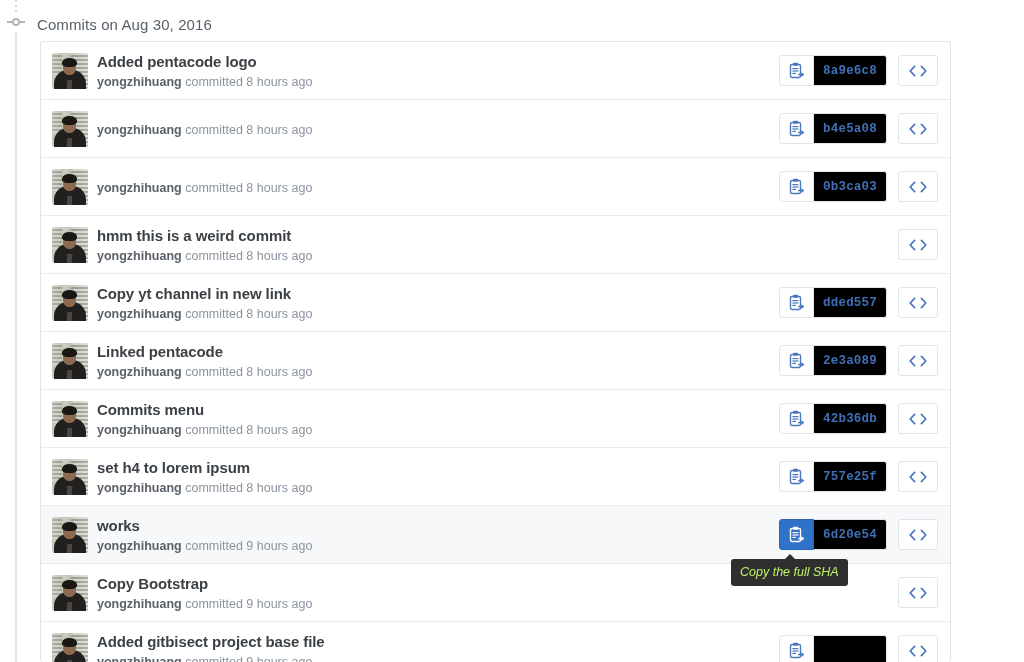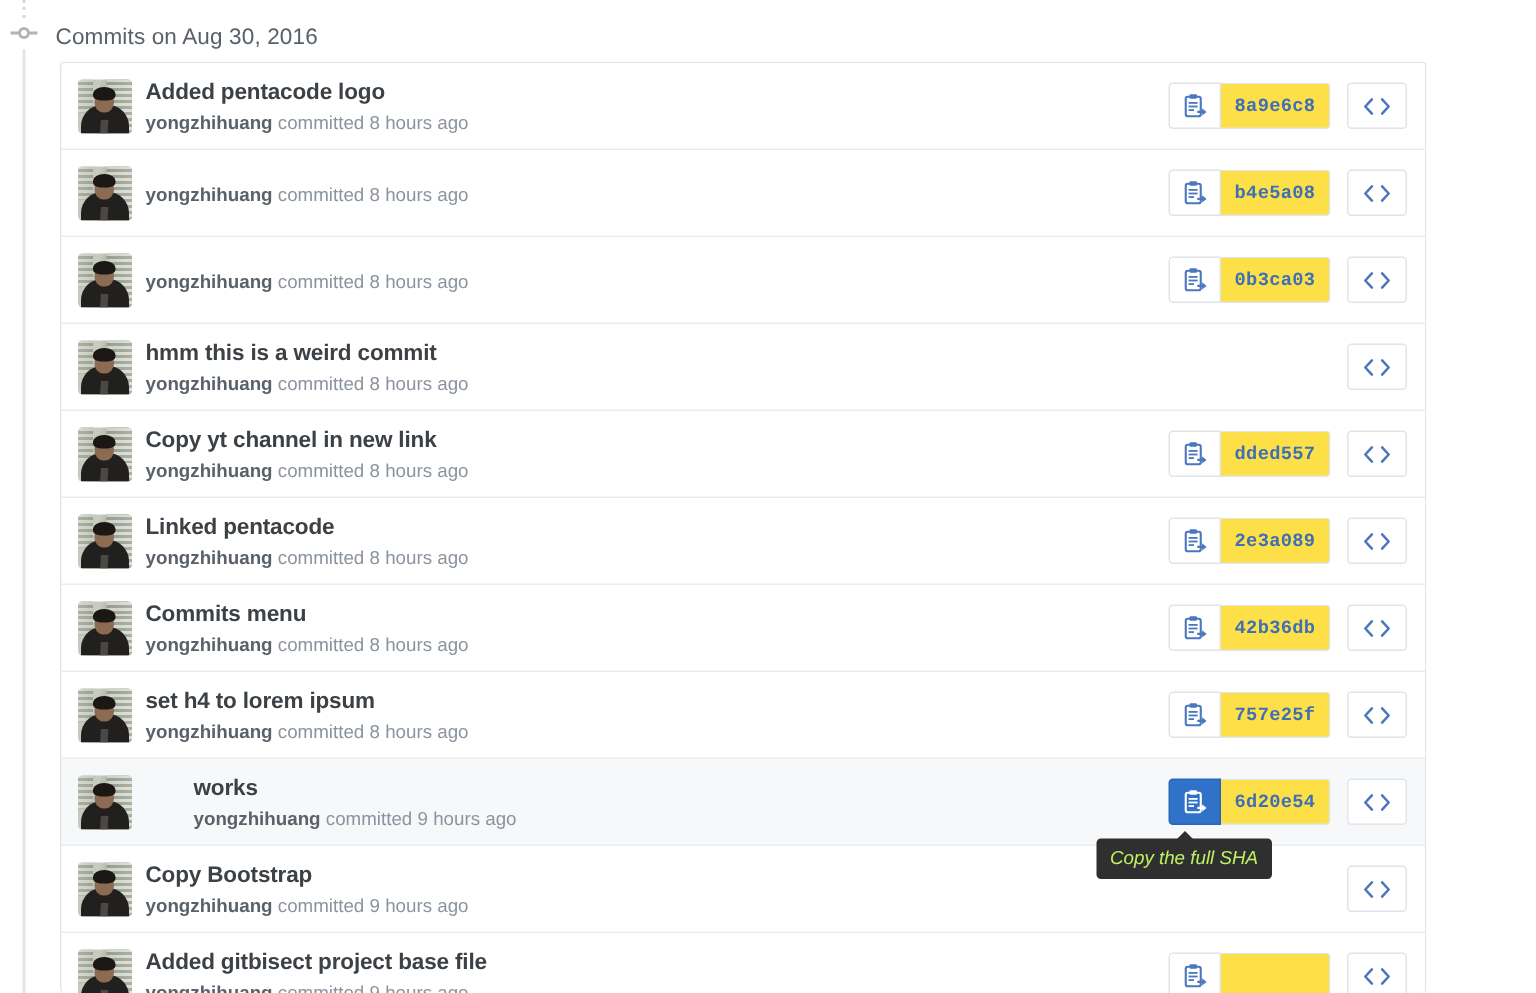--- a/index.html
+++ b/index.html
@@ -94,21 +94,20 @@
     display: flex;
     align-items: center;
     height: 58px;
     padding: 0 8px 0 11px;
     border-bottom: 1px solid #eaecef;
     background: #ffffff;
     position: relative;
   }
   .commit-row.is-highlighted {
     background: #f6f8fa;
-    gap: 32px;
   }
 
   
   .avatar {
     flex: 0 0 auto;
     width: 36px;
     height: 36px;
     border-radius: 3px;
     margin-right: 9px;
     position: relative;
@@ -222,21 +221,21 @@
 
   .btn-sha {
     min-width: 73px;
     padding: 0 9px;
     display: flex;
     align-items: center;
     justify-content: center;
     border: 1px solid #e1e4e8;
     border-left: none;
     border-radius: 0 3px 3px 0;
-    background: #fde047;
+    background: #000000;
     font-family: "Liberation Mono", monospace;
     font-size: 12.5px;
     font-weight: bold;
     color: #3f6fb5;
     letter-spacing: 0.2px;
     cursor: pointer;
   }
 
   .btn-code {
     width: 40px;

